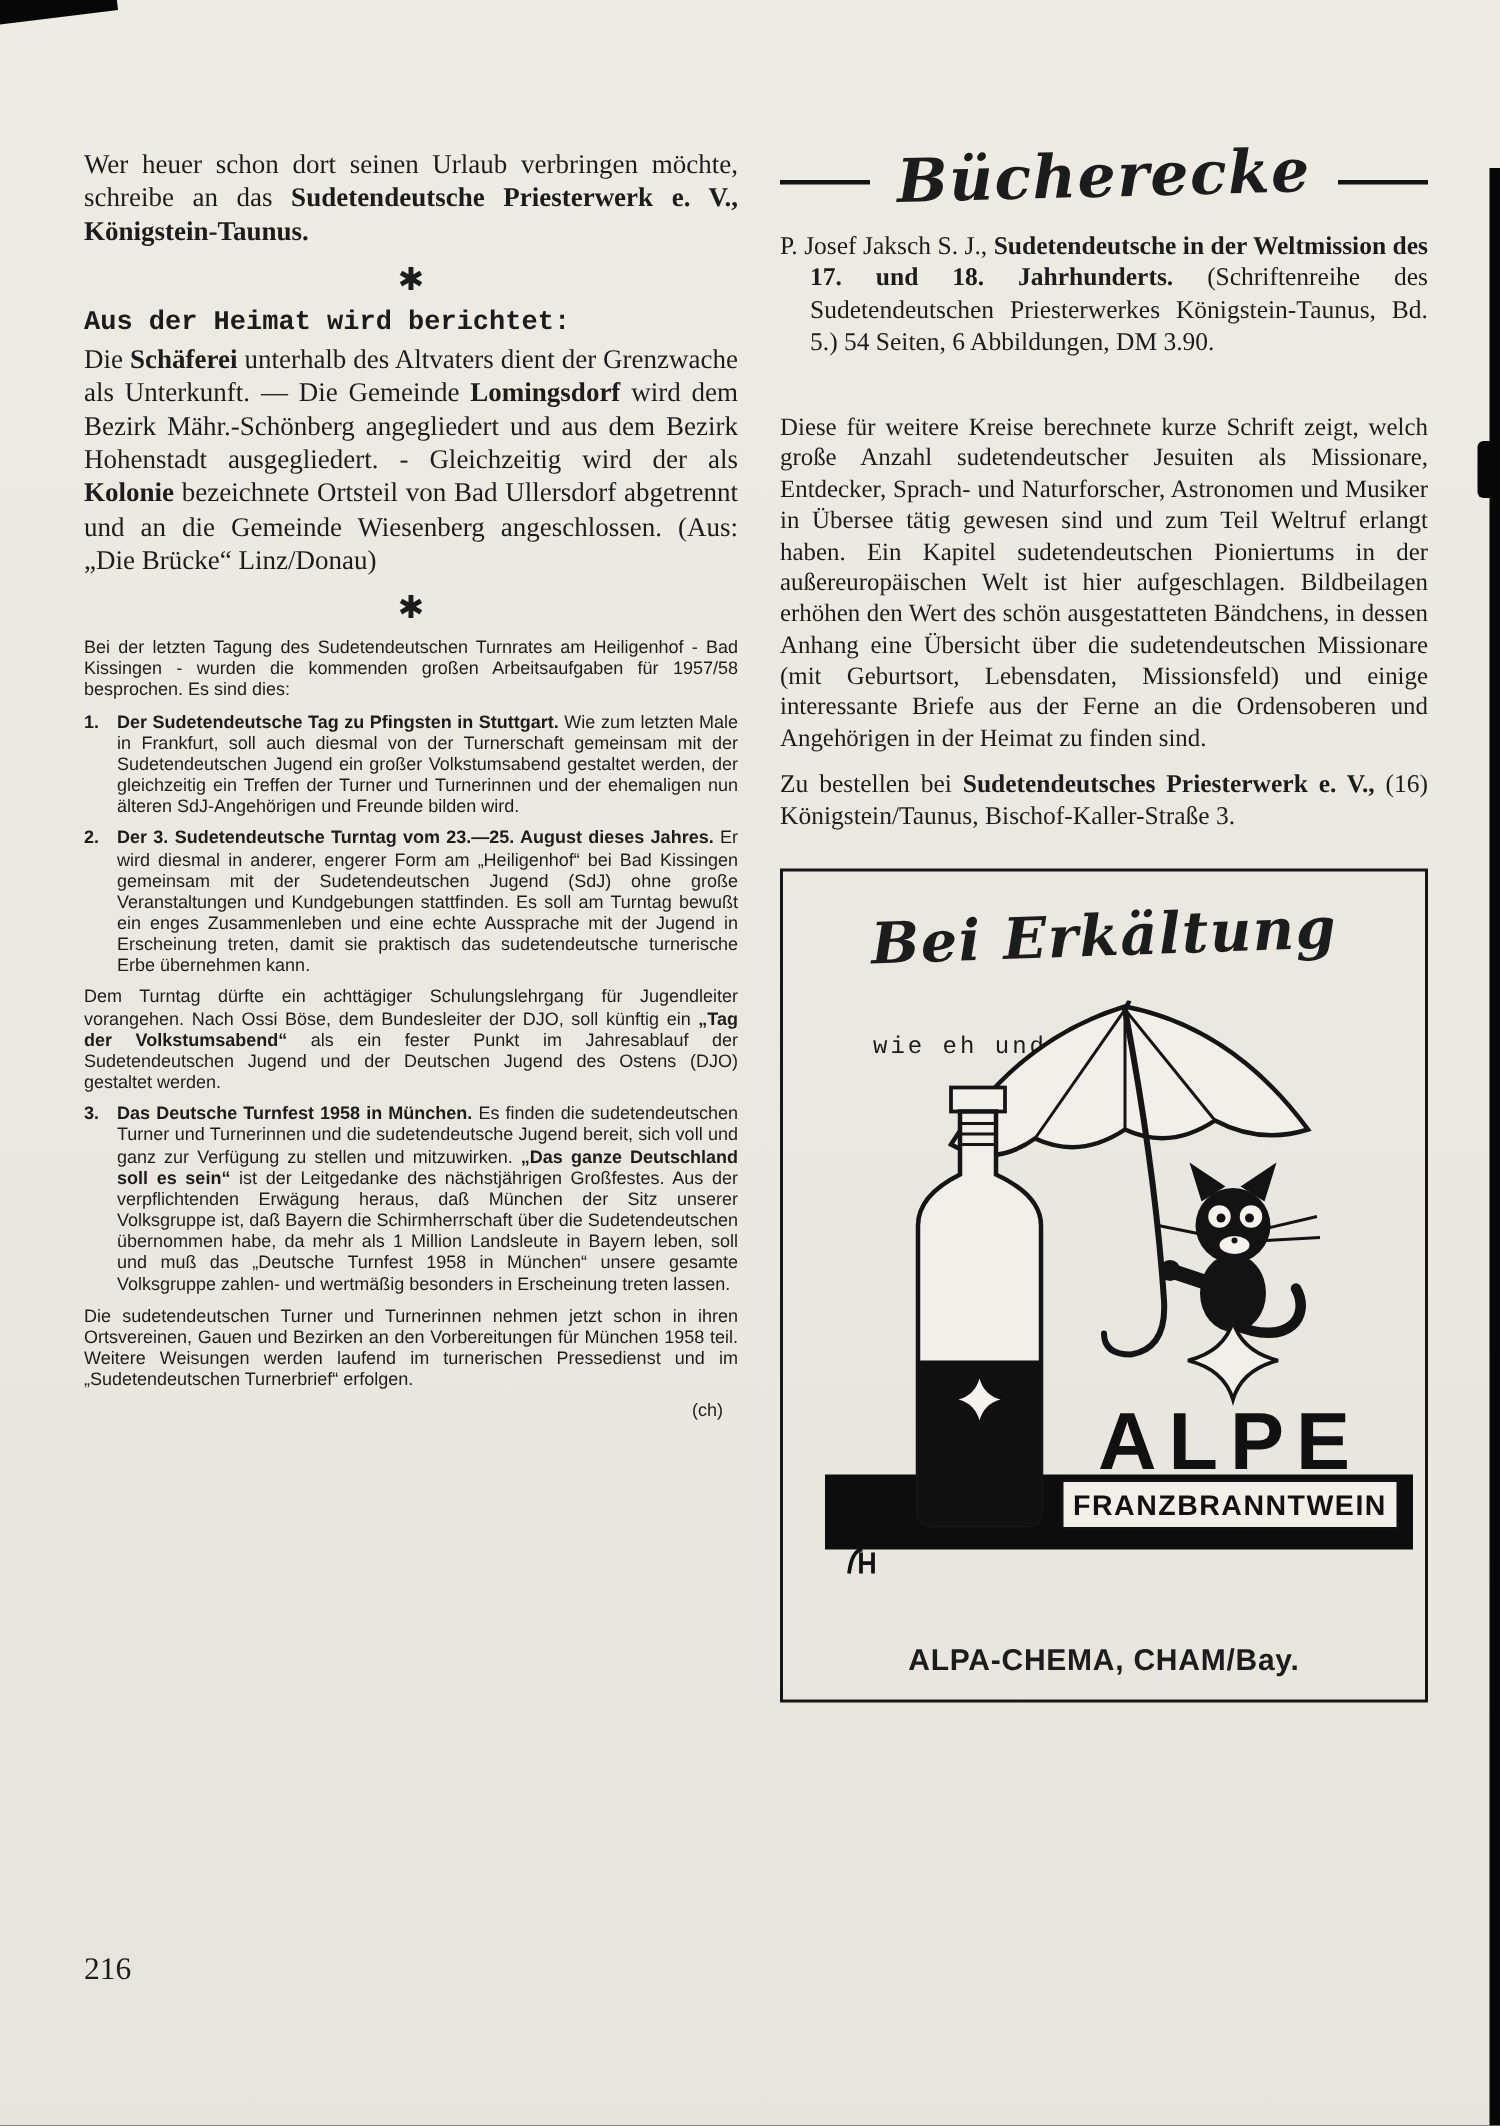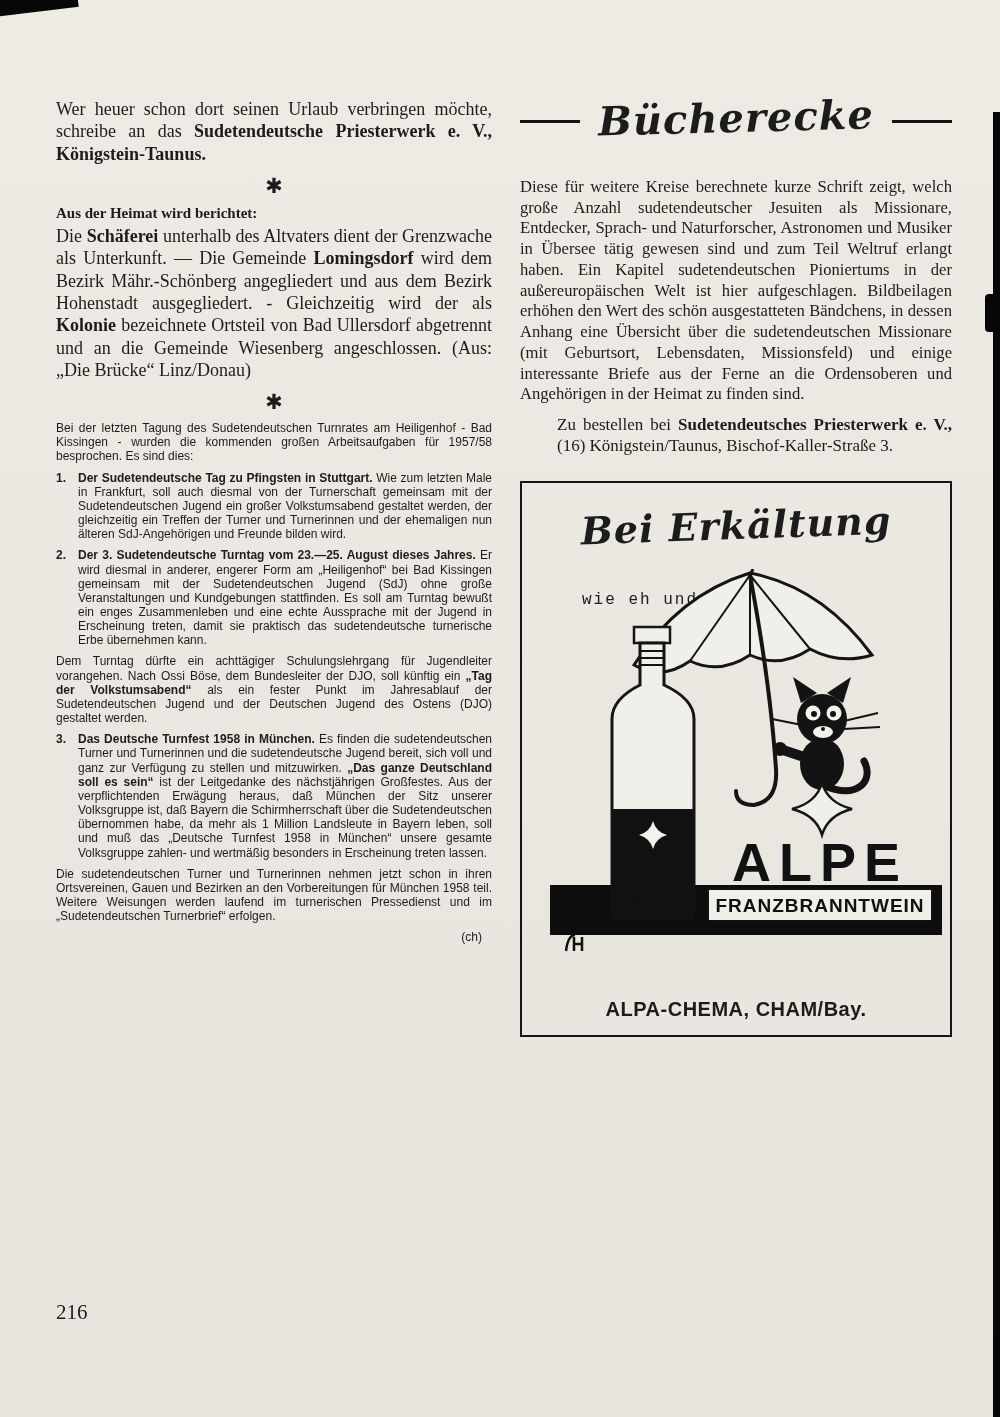--- a/index.html
+++ b/index.html
@@ -15,40 +15,40 @@
     background:#070707; transform:rotate(-7deg); }
   .edge-line{ position:absolute; right:0; top:112px; width:7px; height:1305px; background:#070707; }
   .edge-blob{ position:absolute; right:0; top:294px; width:15px; height:38px; background:#070707; border-radius:4px 0 0 4px; }
 
   .col-left{ position:absolute; left:56px; top:98px; width:436px; }
   .col-right{ position:absolute; left:520px; top:94px; width:432px; }
 
   .serif-p{ font-size:18px; line-height:1.24; text-align:justify; }
   .serif-p b{ font-weight:bold; }
   .star{ text-align:center; font-family:"DejaVu Sans",sans-serif; font-size:21px; margin:9px 0 7px; }
-  .heimat-h{ font-size:15px; font-weight:bold; margin:4px 0 3px; }
+  .heimat-h{ font-size:18px; font-weight:bold; margin:4px 0 3px;font-family:Liberation Mono, monospace; }
 
   .small{ font-family:"Liberation Sans","DejaVu Sans",sans-serif; font-size:12px; line-height:1.18; }
   .small-h{ font-family:"Liberation Sans","DejaVu Sans",sans-serif; font-size:14.5px; font-weight:bold;
     line-height:1.2; margin:12px 0 6px; }
   .small-p{ text-align:justify; margin-bottom:7px; }
   .list-item{ display:flex; margin-bottom:7px; }
   .list-item .num{ flex:0 0 22px; font-weight:bold; }
   .list-item .itxt{ flex:1; text-align:justify; }
   .sign{ text-align:right; padding-right:10px; margin-top:2px; }
   .pageno{ position:absolute; left:56px; top:1300px; font-size:21px; }
 
   .bueche-row{ display:flex; align-items:center; gap:14px; margin-bottom:12px; }
   .rule{ flex:1; height:3px; background:#141414; margin-top:8px; }
   .bueche-title{ font-family:"DejaVu Serif",serif; font-style:italic; font-weight:bold;
     font-size:40px; letter-spacing:1px; transform:rotate(-1.5deg); padding:0 4px; }
   .hang{ padding-left:20px; text-indent:-20px; font-size:17px; line-height:1.26;
     text-align:justify; margin-bottom:8px; }
   .rbody{ font-size:16.6px; line-height:1.25; text-align:justify; margin-bottom:9px;margin-top:36px; }
-  .order{ font-size:17px; line-height:1.26; text-align:justify;margin-left:37px; }
+  .order{ font-size:17px; line-height:1.26; text-align:justify; }
 
   .ad-box{ position:relative; margin-top:24px; border:2px solid #161616; height:556px;
     background:transparent; }
   .ad-headline{ margin-top:20px; text-align:center; font-family:"DejaVu Serif",serif;
     font-style:italic; font-weight:bold; font-size:38px; letter-spacing:1px;
     transform:rotate(-2deg); }
   .ad-tagline{ position:absolute; top:108px; left:60px;
     font-family:Liberation Mono, monospace; font-size:16px; letter-spacing:2px; }
   .ad-art{ position:absolute; top:86px; left:0; width:100%; height:390px; display:block; }
   .ad-art text{ font-family:"Liberation Sans","DejaVu Sans",sans-serif; font-weight:bold; fill:#111; }
@@ -106,20 +106,21 @@
   </section>
 
   <section class="col-right">
 
     <div class="bueche-row">
       <div class="rule"></div>
       <div class="bueche-title">Bücherecke</div>
       <div class="rule"></div>
     </div>
 
+    <p class="hang"><span>P. Josef Jaksch S. J., </span><b>Sudetendeutsche in der Weltmission des 17. und 18. Jahrhunderts.</b><span> (Schriftenreihe des Sudetendeutschen Priesterwerkes Königstein-Taunus, Bd. 5.) 54 Seiten, 6 Abbildungen, DM 3.90.</span></p>
 
     <p class="rbody">Diese für weitere Kreise berechnete kurze Schrift zeigt, welch große Anzahl sudetendeutscher Jesuiten als Missionare, Entdecker, Sprach- und Naturforscher, Astronomen und Musiker in Übersee tätig gewesen sind und zum Teil Weltruf erlangt haben. Ein Kapitel sudetendeutschen Pioniertums in der außereuropäischen Welt ist hier aufgeschlagen. Bildbeilagen erhöhen den Wert des schön ausgestatteten Bändchens, in dessen Anhang eine Übersicht über die sudetendeutschen Missionare (mit Geburtsort, Lebensdaten, Missionsfeld) und einige interessante Briefe aus der Ferne an die Ordensoberen und Angehörigen in der Heimat zu finden sind.</p>
 
     <p class="order"><span>Zu bestellen bei </span><b>Sudetendeutsches Priesterwerk e. V.,</b><span> (16) Königstein/Taunus, Bischof-Kaller-Straße 3.</span></p>
 
     <div class="ad-box">
       <div class="ad-headline">Bei Erkältung</div>
       <div class="ad-tagline">wie eh und je</div>
 
       <svg class="ad-art" viewBox="0 0 428 390" xmlns="http://www.w3.org/2000/svg">

